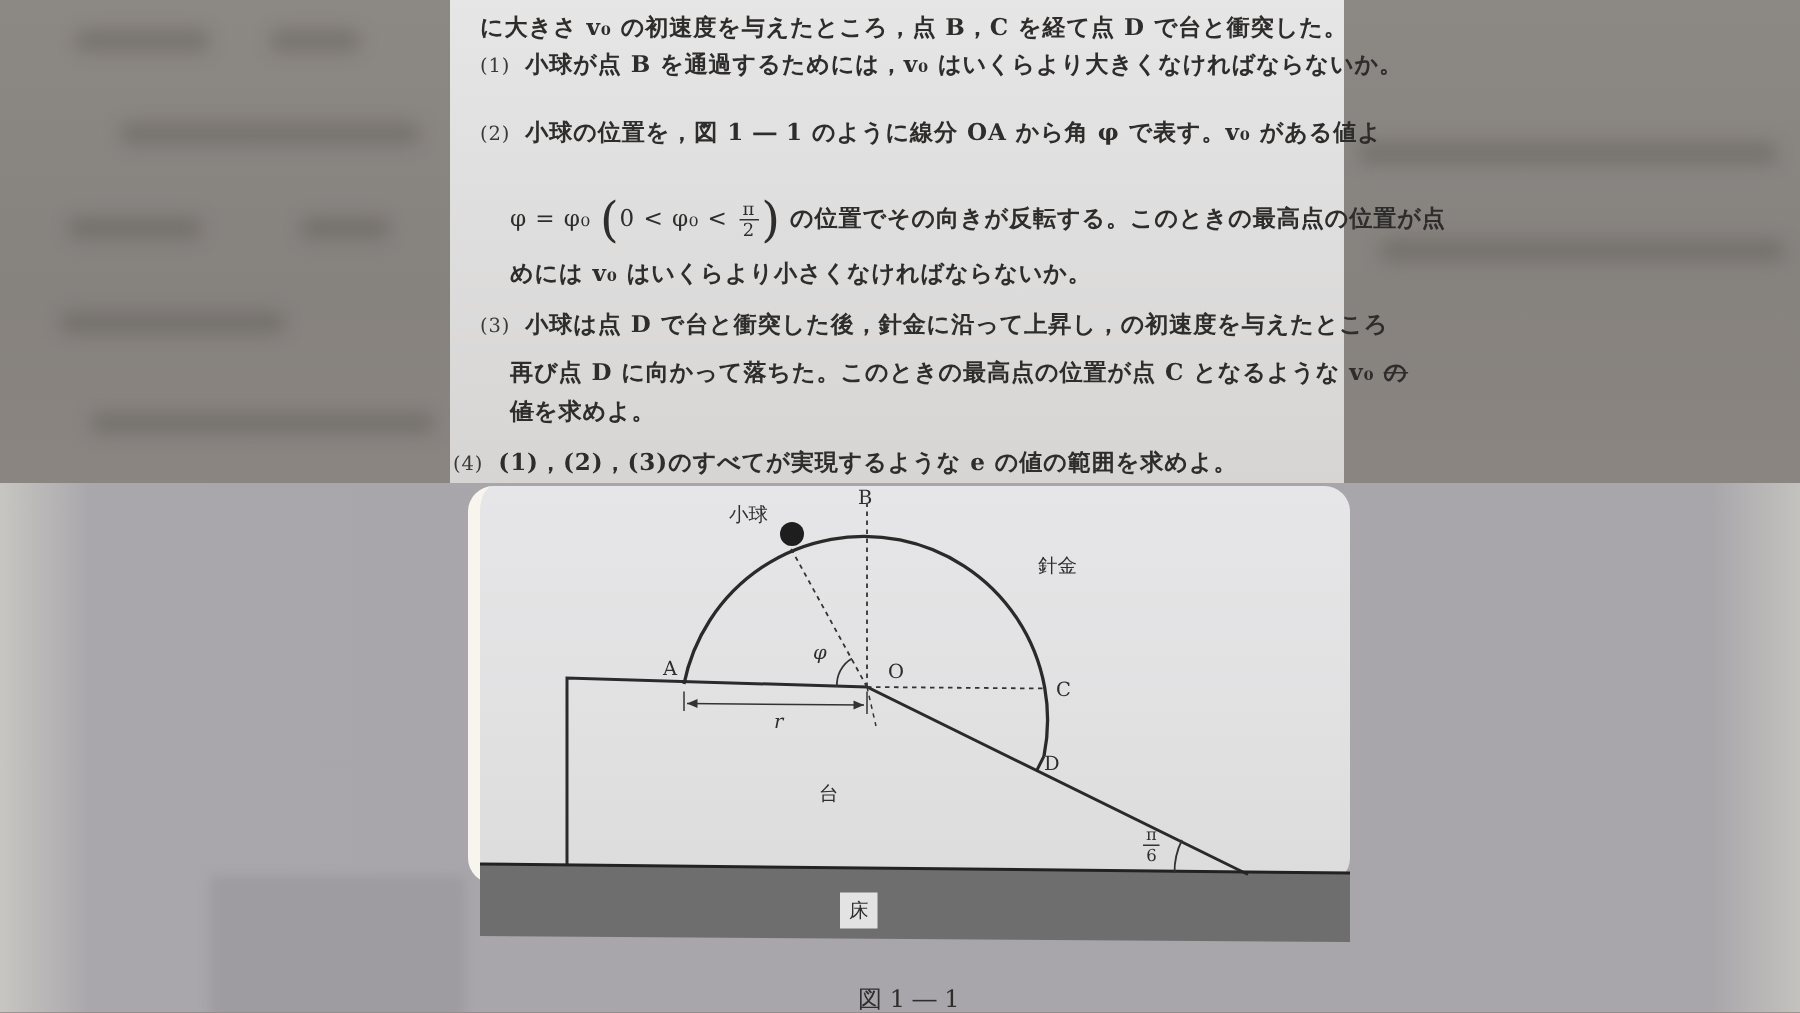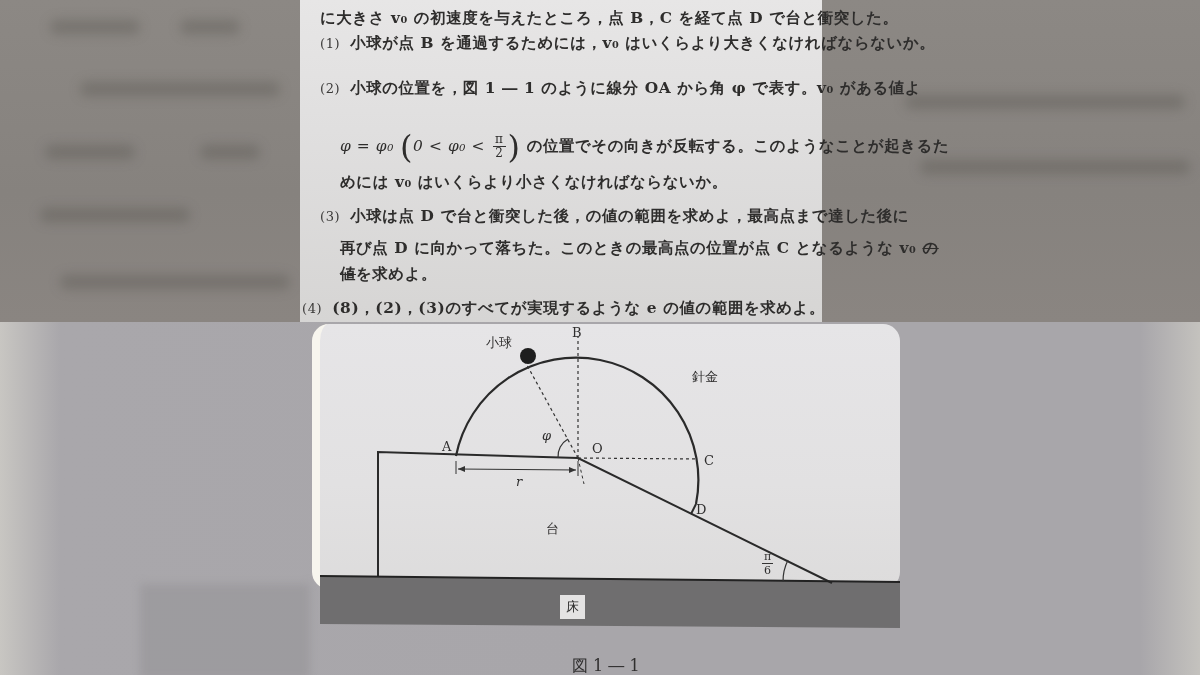--- a/index.html
+++ b/index.html
@@ -15,39 +15,39 @@
   }
   .bg-bottom {
     position:absolute; left:0; top:322px; width:1200px; height:353px;
     background:linear-gradient(90deg,#c8c6c2 0%,#a9a7ab 5%,#a8a6aa 50%,#a8a6aa 95%,#c4c2be 100%);
   }
   .blur-line { position:absolute; height:14px; border-radius:7px; background:rgba(80,76,72,.35); filter:blur(6px); }
   .blur-block { position:absolute; background:rgba(150,148,152,.6); filter:blur(4px); }
 
   
   .text-photo {
-    position:absolute; left:300px; top:0; width:522px; height:322px;
+    position:absolute; left:300px; top:0; width:596px; height:322px;
     background:linear-gradient(180deg,#e7e6e6 0%,#e0dfdf 40%,#d6d5d4 100%);
     color:#2b2a2a;
   }
   .line {
     position:absolute; left:20px; white-space:nowrap;
     font-size:15.4px; letter-spacing:0.6px; font-weight:bold;
     color:#2e2d2c;
   }
   .line .num { font-weight:normal; font-size:13px; margin-right:10px; color:#3a3938; }
   .indent { left:40px; }
   .frac {
     display:inline-block; vertical-align:middle; text-align:center;
     font-size:12px; line-height:13px; margin:0 2px; font-weight:normal;
   }
   .frac .top { display:block; border-bottom:1px solid #333; padding:0 2px; }
   .frac .bot { display:block; }
   .paren { font-size:32px; font-weight:normal; vertical-align:middle; line-height:20px; }
-  .italic { font-style:italic; font-weight:normal; }
+  .italic { font-weight:normal; }
   .strike { text-decoration:line-through; }
 
   
   .figure-photo {
     position:absolute; left:312px; top:324px; width:580px; height:265px;
     background:linear-gradient(180deg,#e6e5e7 0%,#e2e1e2 60%,#dddcdc 100%);
     border-left:8px solid #f7f5ee;
     border-radius:17px;
   }
   .figure-photo svg { position:absolute; left:0; top:0; }
@@ -84,37 +84,37 @@
     <span class="num">(1)</span><span>小球が点 B を通過するためには，v₀ はいくらより大きくなければならないか。</span>
   </div>
 
   <div class="line" style="top:78px;">
     <span class="num">(2)</span><span>小球の位置を，図 1 ― 1 のように線分 OA から角 φ で表す。v₀ がある値よ</span>
   </div>
   <div class="line indent" style="top:133px;">
     <span class="italic">φ = φ₀</span>
     <span class="paren">(</span><span class="italic">0 &lt; φ₀ &lt;</span>
     <span class="frac"><span class="top">π</span><span class="bot">2</span></span><span class="paren">)</span>
-    <span>の位置でその向きが反転する。このようなことが起きるた</span>
+    <span>の位置でその向きが反転する。このときの最高点の位置が点</span>
   </div>
   <div class="line indent" style="top:172px;">めには v₀ はいくらより小さくなければならないか。</div>
 
   <div class="line" style="top:206px;">
-    <span class="num">(3)</span><span>小球は点 D で台と衝突した後，の値の範囲を求めよ，最高点まで達した後に</span>
+    <span class="num">(3)</span><span>小球は点 D で台と衝突した後，針金に沿って上昇し，の初速度を与えたところ</span>
   </div>
   <div class="line indent" style="top:238px;">
     <span>再び点 D に向かって落ちた。このときの最高点の位置が点 C となるような v₀</span>
     <span class="strike">の</span>
   </div>
   <div class="line indent" style="top:264px;">
     <span class="strike">値</span><span>を求めよ。</span>
   </div>
 
   <div class="line" style="top:298px;left:2px;">
-    <span class="num">(4)</span><span>(8)，(2)，(3)のすべてが実現するような e の値の範囲を求めよ。</span>
+    <span class="num">(4)</span><span>(1)，(2)，(3)のすべてが実現するような e の値の範囲を求めよ。</span>
   </div>
 </div>
 
 <div class="figure-photo">
   <svg width="580" height="351" viewBox="0 0 580 351">
 
     <polygon points="0,252 580,258 580,304 0,300" fill="#6f6e6f"></polygon>
 
     <polyline points="58,252 58,128 258,134 512,259" fill="none" stroke="#2a2a2a" stroke-width="2"></polyline>
     <line x1="0" y1="252" x2="580" y2="258" stroke="#222" stroke-width="2"></line>

